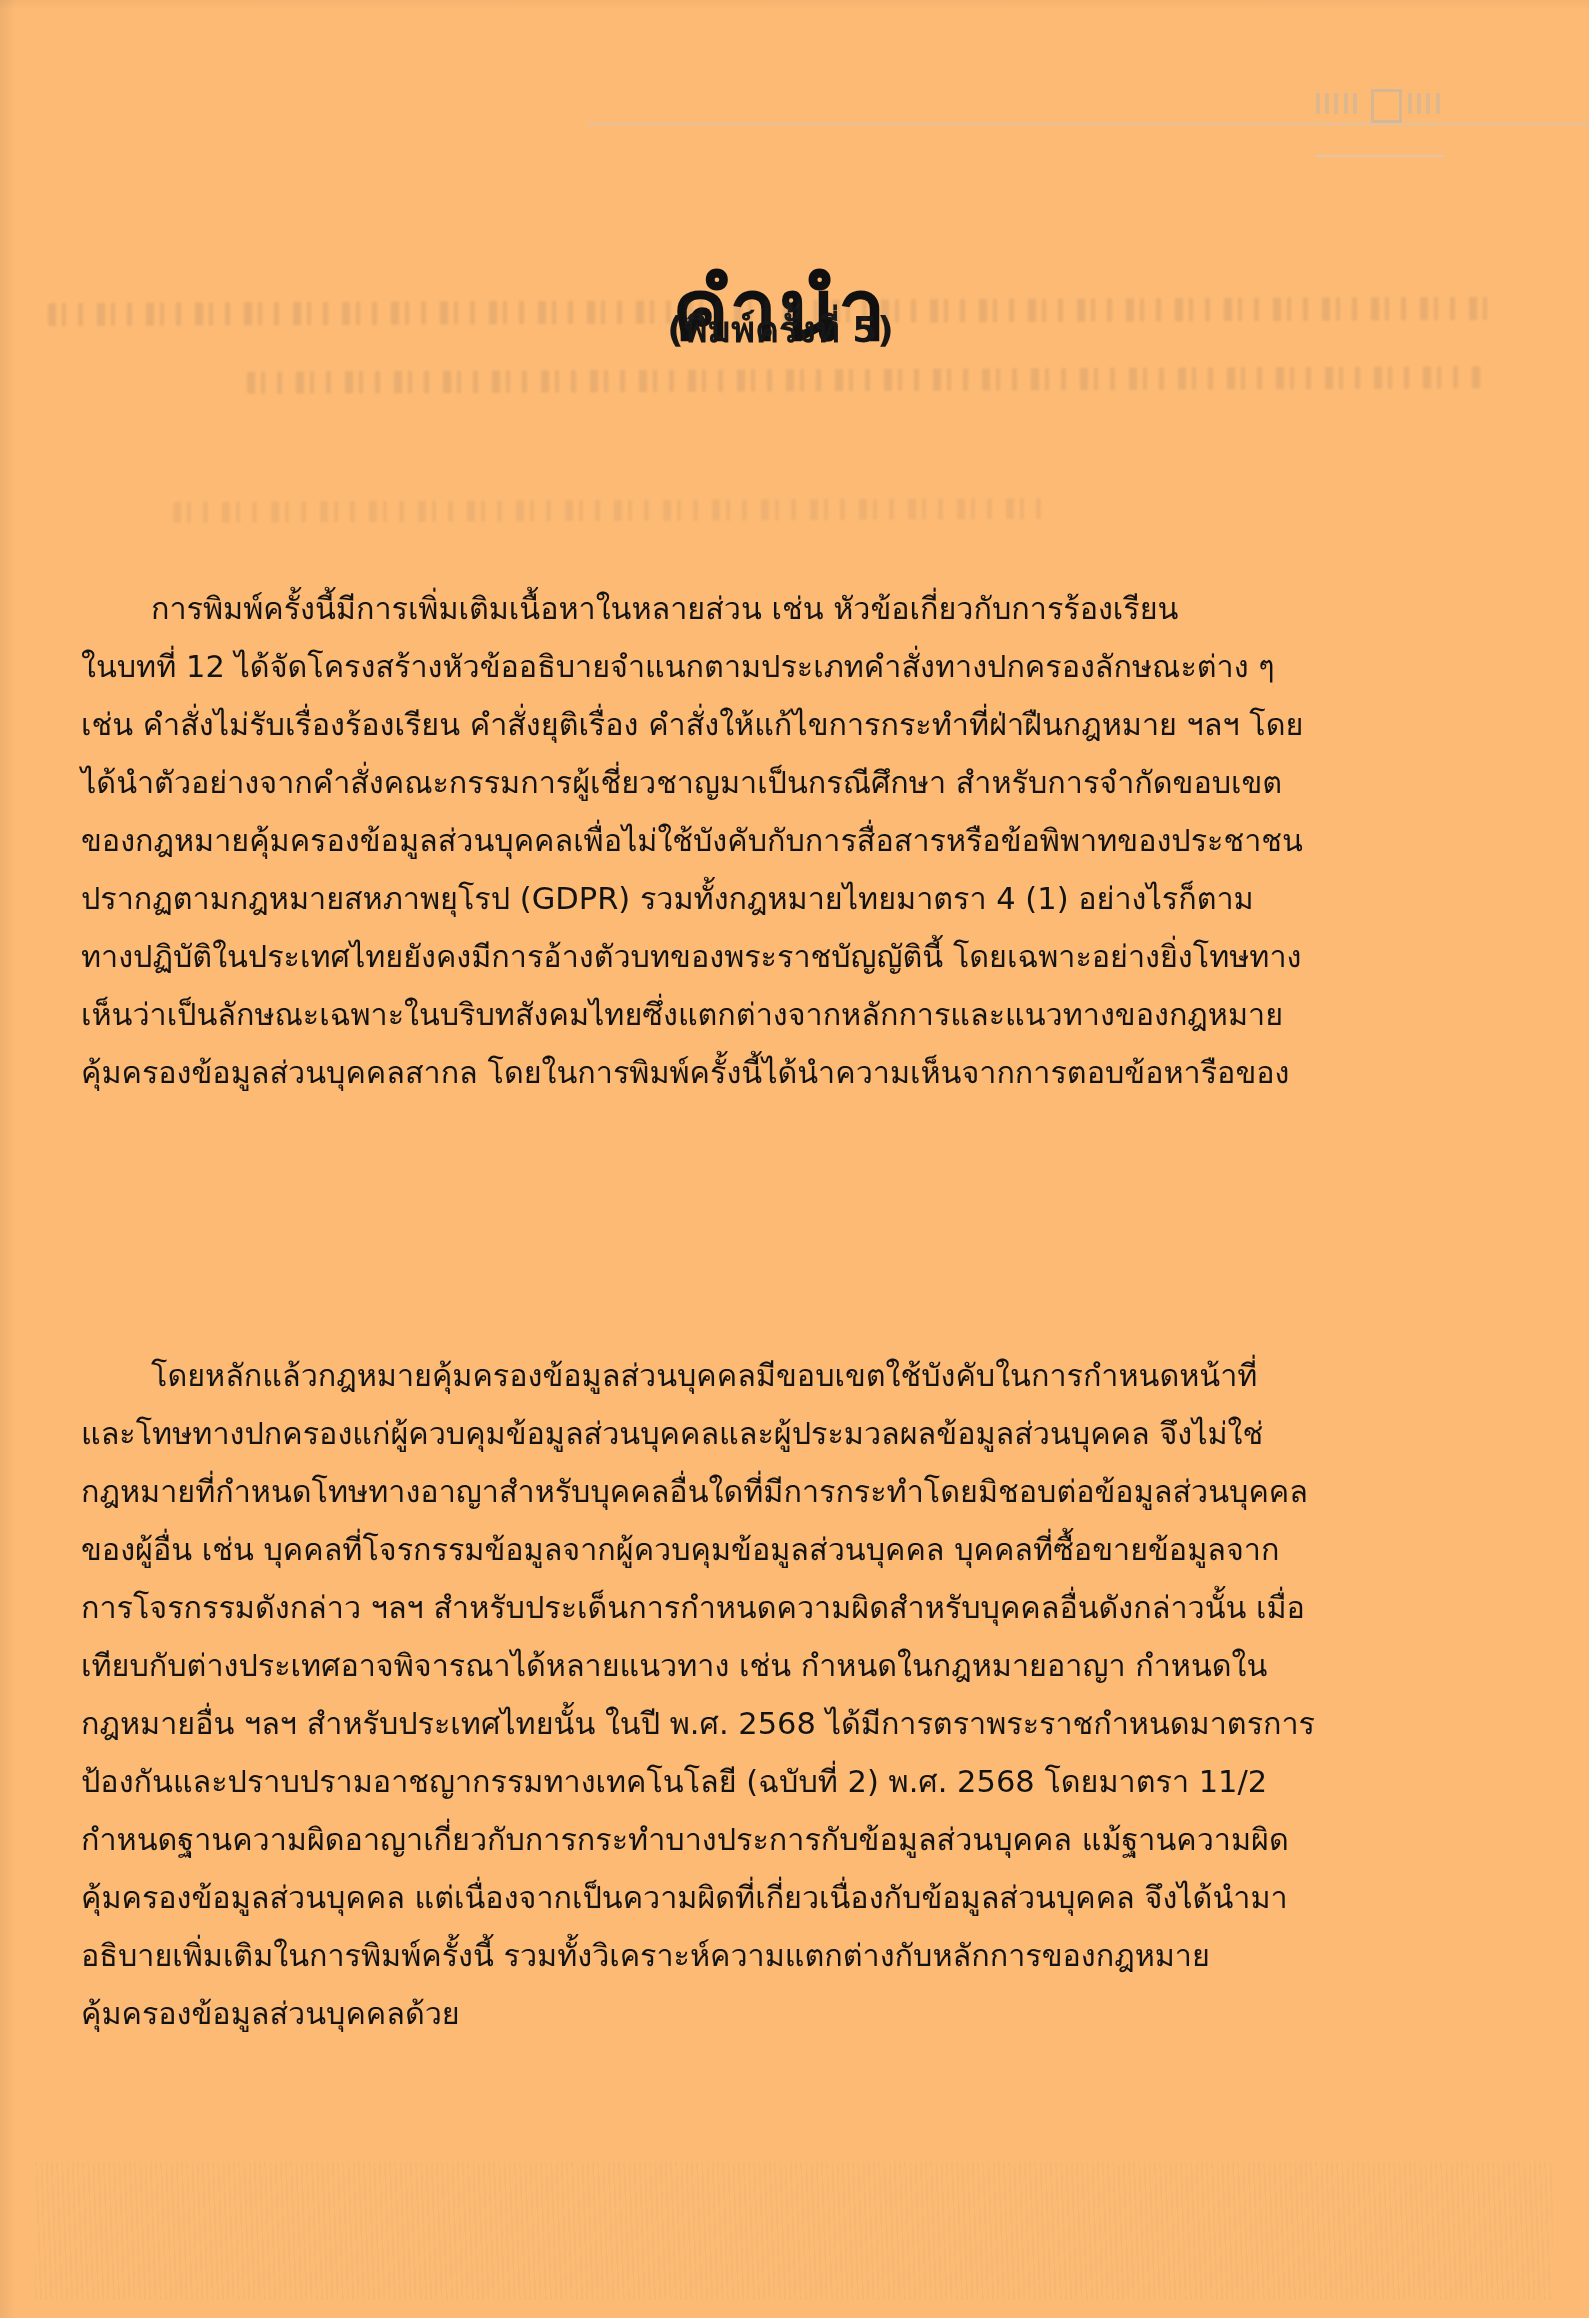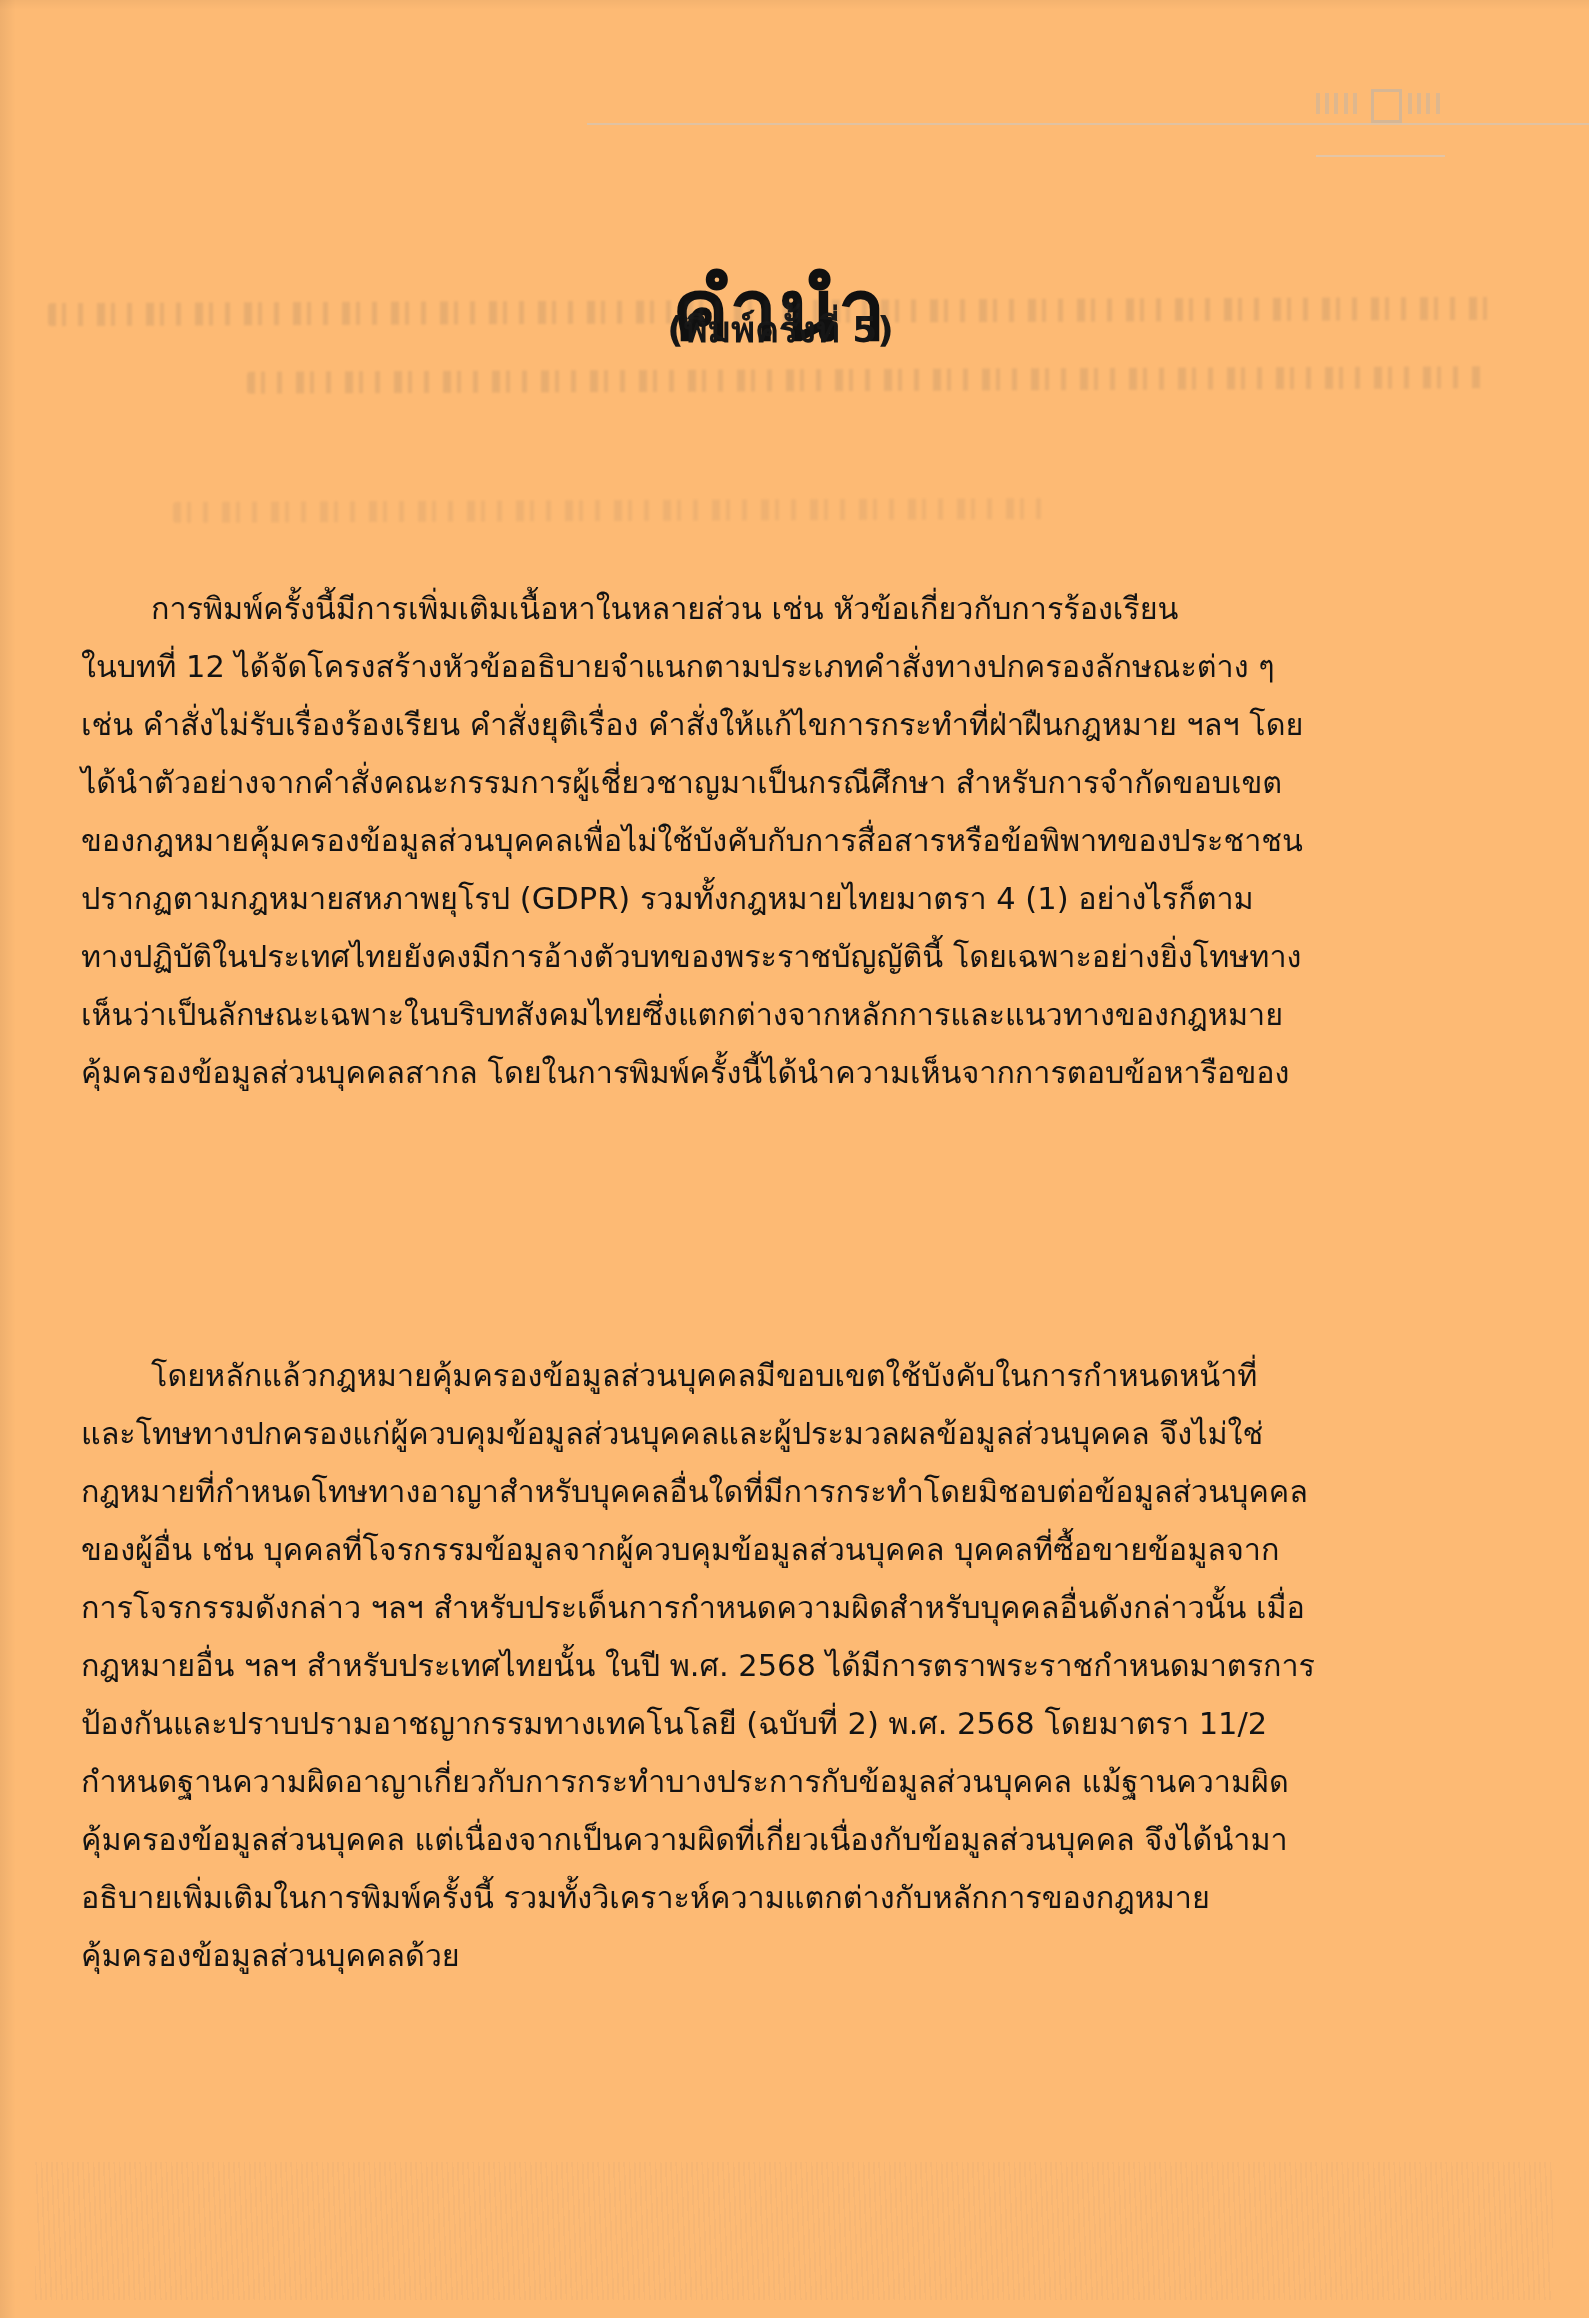--- a/index.html
+++ b/index.html
@@ -104,20 +104,21 @@
       <div class="line">ทางปฏิบัติในประเทศไทยยังคงมีการอ้างตัวบทของพระราชบัญญัตินี้ โดยเฉพาะอย่างยิ่งโทษทาง</div>
       <div class="line">เห็นว่าเป็นลักษณะเฉพาะในบริบทสังคมไทยซึ่งแตกต่างจากหลักการและแนวทางของกฎหมาย</div>
       <div class="line">คุ้มครองข้อมูลส่วนบุคคลสากล โดยในการพิมพ์ครั้งนี้ได้นำความเห็นจากการตอบข้อหารือของ</div>
     </div>
   <div class="para para-2">
       <div class="line indent">โดยหลักแล้วกฎหมายคุ้มครองข้อมูลส่วนบุคคลมีขอบเขตใช้บังคับในการกำหนดหน้าที่</div>
       <div class="line">และโทษทางปกครองแก่ผู้ควบคุมข้อมูลส่วนบุคคลและผู้ประมวลผลข้อมูลส่วนบุคคล จึงไม่ใช่</div>
       <div class="line">กฎหมายที่กำหนดโทษทางอาญาสำหรับบุคคลอื่นใดที่มีการกระทำโดยมิชอบต่อข้อมูลส่วนบุคคล</div>
       <div class="line">ของผู้อื่น เช่น บุคคลที่โจรกรรมข้อมูลจากผู้ควบคุมข้อมูลส่วนบุคคล บุคคลที่ซื้อขายข้อมูลจาก</div>
       <div class="line">การโจรกรรมดังกล่าว ฯลฯ สำหรับประเด็นการกำหนดความผิดสำหรับบุคคลอื่นดังกล่าวนั้น เมื่อ</div>
+      <div class="line">เทียบกับต่างประเทศอาจพิจารณาได้หลายแนวทาง เช่น กำหนดในกฎหมายอาญา กำหนดใน</div>
       <div class="line">กฎหมายอื่น ฯลฯ สำหรับประเทศไทยนั้น ในปี พ.ศ. 2568 ได้มีการตราพระราชกำหนดมาตรการ</div>
       <div class="line">ป้องกันและปราบปรามอาชญากรรมทางเทคโนโลยี (ฉบับที่ 2) พ.ศ. 2568 โดยมาตรา 11/2</div>
       <div class="line">กำหนดฐานความผิดอาญาเกี่ยวกับการกระทำบางประการกับข้อมูลส่วนบุคคล แม้ฐานความผิด</div>
       <div class="line">คุ้มครองข้อมูลส่วนบุคคล แต่เนื่องจากเป็นความผิดที่เกี่ยวเนื่องกับข้อมูลส่วนบุคคล จึงได้นำมา</div>
       <div class="line">อธิบายเพิ่มเติมในการพิมพ์ครั้งนี้ รวมทั้งวิเคราะห์ความแตกต่างกับหลักการของกฎหมาย</div>
       <div class="line">คุ้มครองข้อมูลส่วนบุคคลด้วย</div>
     </div>
 
   <div class="bottom-noise"></div>
 </div>

